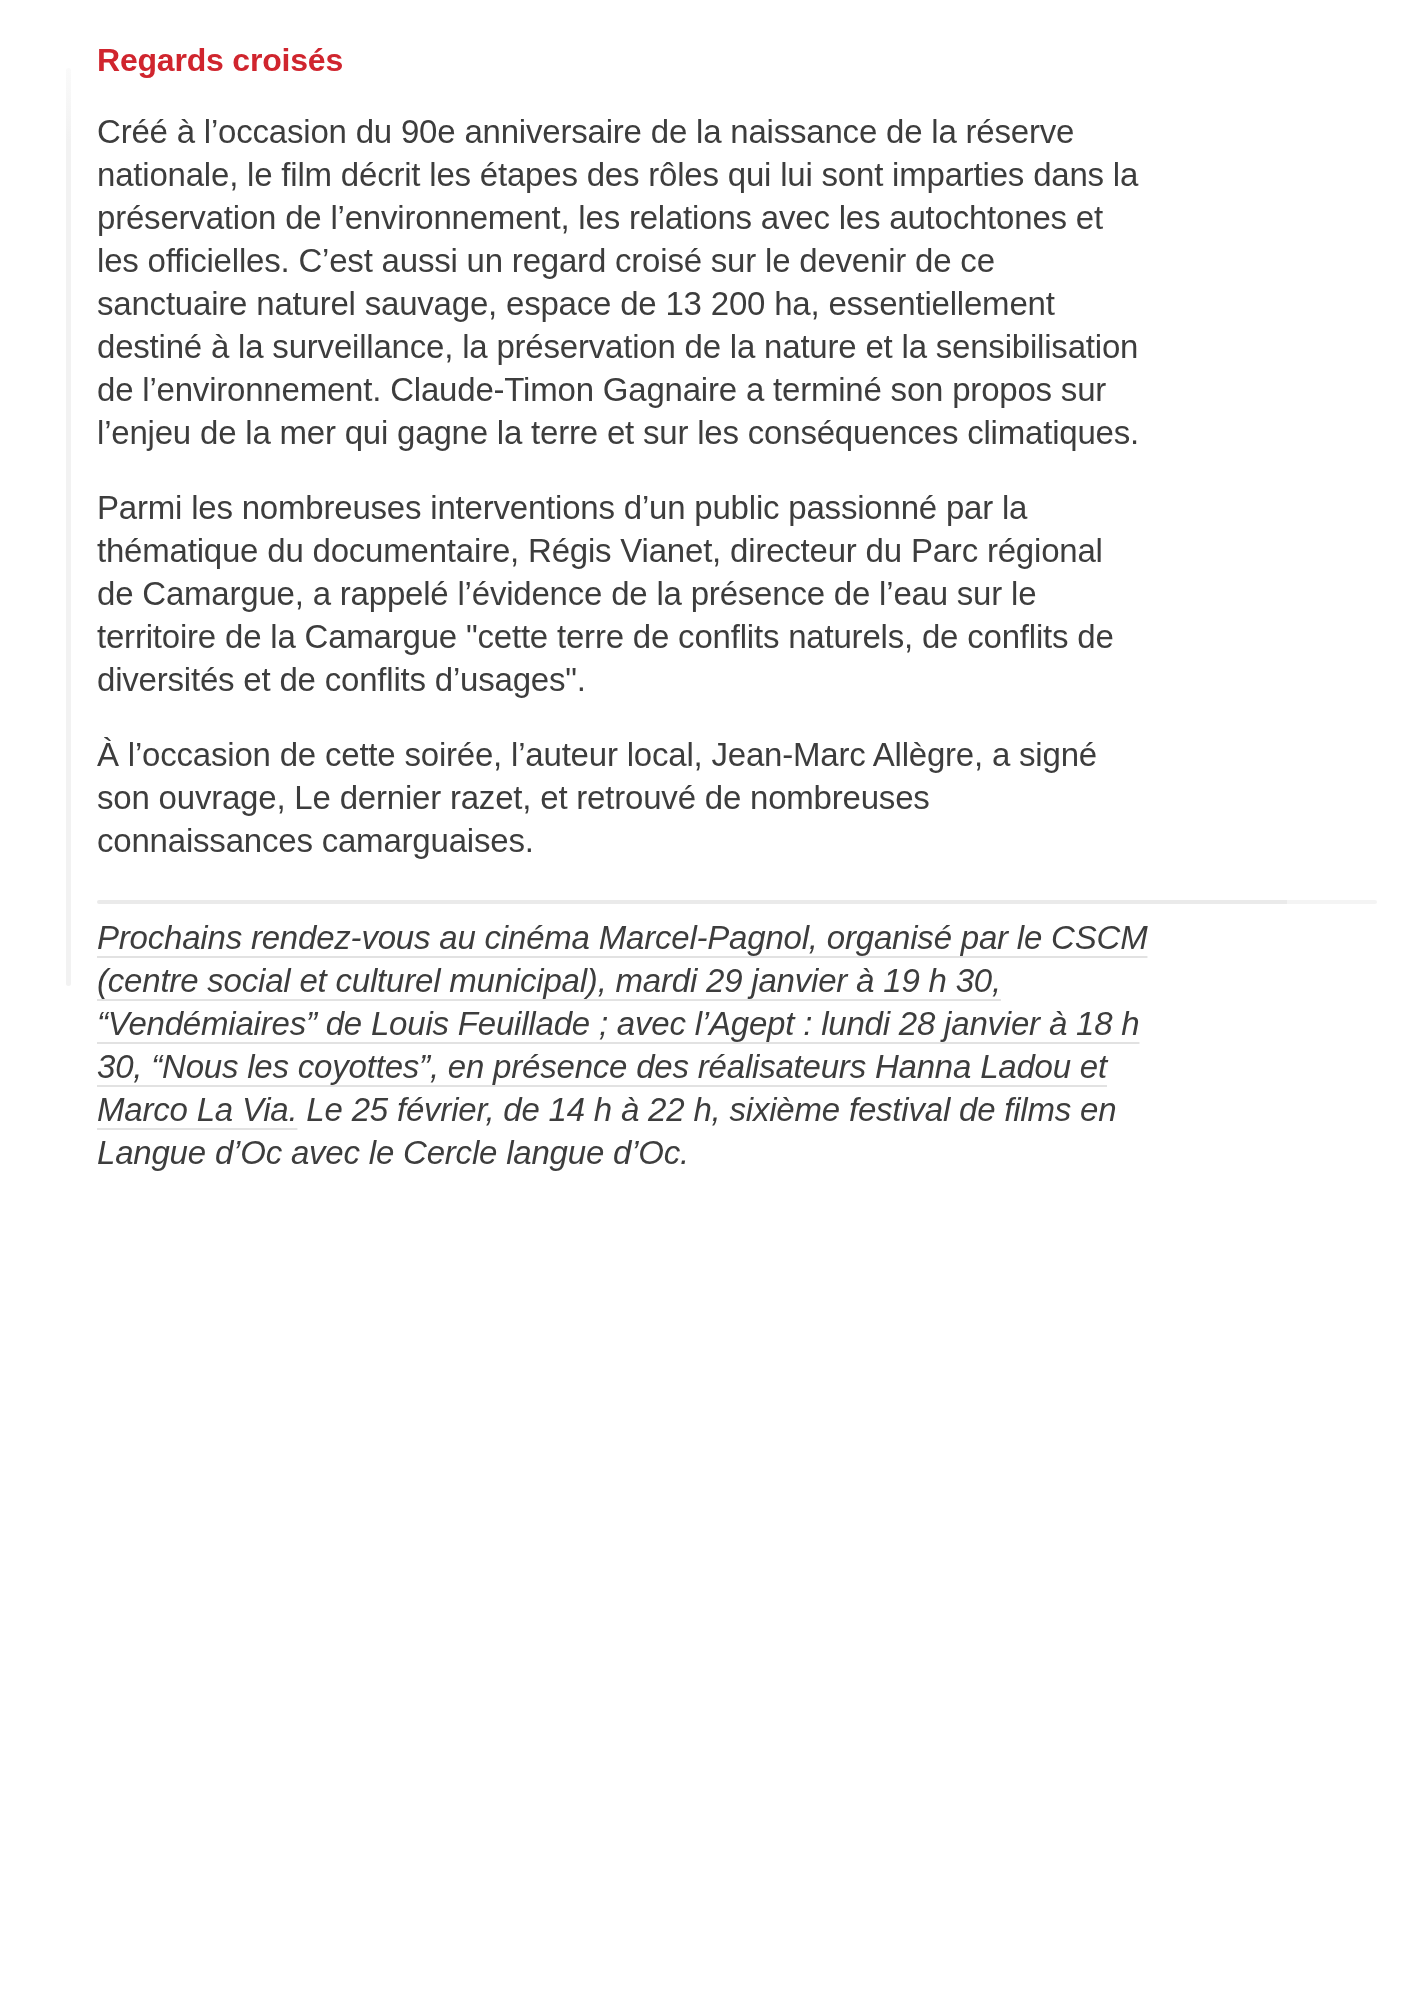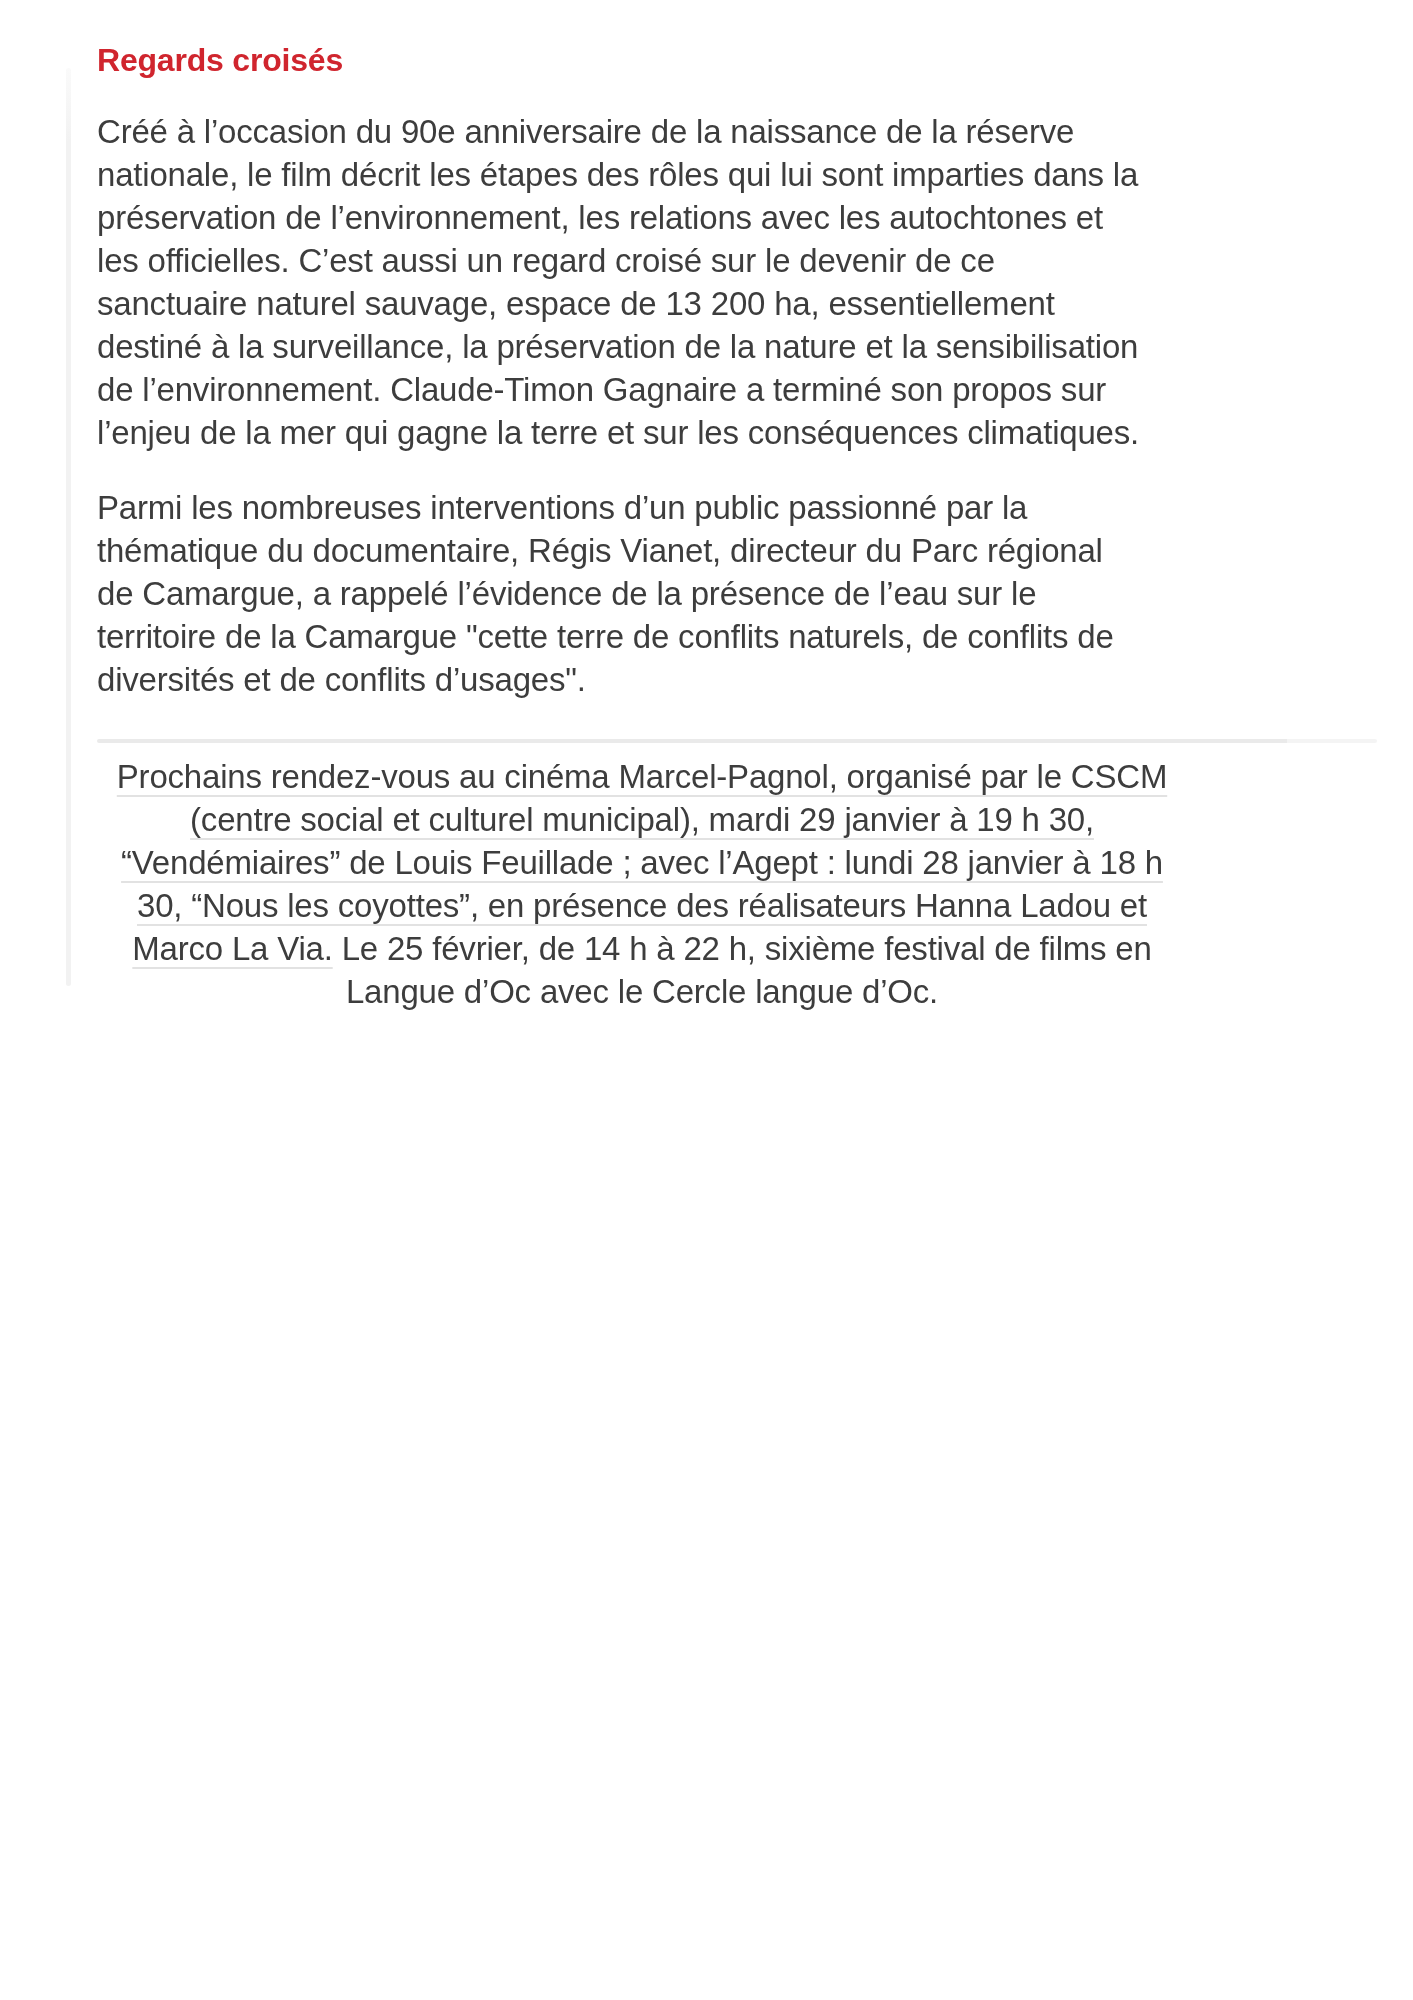--- a/index.html
+++ b/index.html
@@ -61,22 +61,22 @@
     margin:38px 0 12px 0;
     border:none;
     background:linear-gradient(to right,
       var(--divider,#eaeaea) 0%,
       var(--divider,#eaeaea) 93%,
       #f4f4f4 93%,
       #f4f4f4 100%);
     border-radius:2px;
   }
   .footnote{
+    font-style:italic;
     max-width:1090px !important;
-    text-align:center;
   }
   .footnote .linked{
     text-decoration:underline;
     text-decoration-color:var(--link-underline,#e2e2e2);
     text-decoration-thickness:2px;
     text-underline-offset:7px;
     cursor:pointer;
   }
 </style>
 </head>
@@ -87,19 +87,20 @@
   <div class="accent-line"></div>
 
   <div class="article">
 
     <h1>Regards croisés</h1>
 
     <p>Créé à l’occasion du 90e anniversaire de la naissance de la réserve nationale, le film décrit les étapes des rôles qui lui sont imparties dans la préservation de l’environnement, les relations avec les autochtones et les officielles. C’est aussi un regard croisé sur le devenir de ce sanctuaire naturel sauvage, espace de 13 200 ha, essentiellement destiné à la surveillance, la préservation de la nature et la sensibilisation de l’environnement. Claude-Timon Gagnaire a terminé son propos sur l’enjeu de la mer qui gagne la terre et sur les conséquences climatiques.</p>
 
     <p>Parmi les nombreuses interventions d’un public passionné par la thématique du documentaire, Régis Vianet, directeur du Parc régional de Camargue, a rappelé l’évidence de la présence de l’eau sur le territoire de la Camargue "cette terre de conflits naturels, de conflits de diversités et de conflits d’usages".</p>
 
+    <p>À l’occasion de cette soirée, l’auteur local, Jean-Marc Allègre, a signé son ouvrage, Le dernier razet, et retrouvé de nombreuses connaissances camarguaises.</p>
 
     <div class="divider"></div>
 
     <p class="footnote"><span class="linked">Prochains rendez-vous au cinéma Marcel-Pagnol, organisé par le CSCM (centre social et culturel municipal), mardi 29 janvier à 19 h 30, “Vendémiaires” de Louis Feuillade ; avec l’Agept : lundi 28 janvier à 18 h 30, “Nous les coyottes”, en présence des réalisateurs Hanna Ladou et Marco La Via.</span><span> Le 25 février, de 14 h à 22 h, sixième festival de films en Langue d’Oc avec le Cercle langue d’Oc.</span></p>
 
   </div>
 </div>
 
 </body></html>

